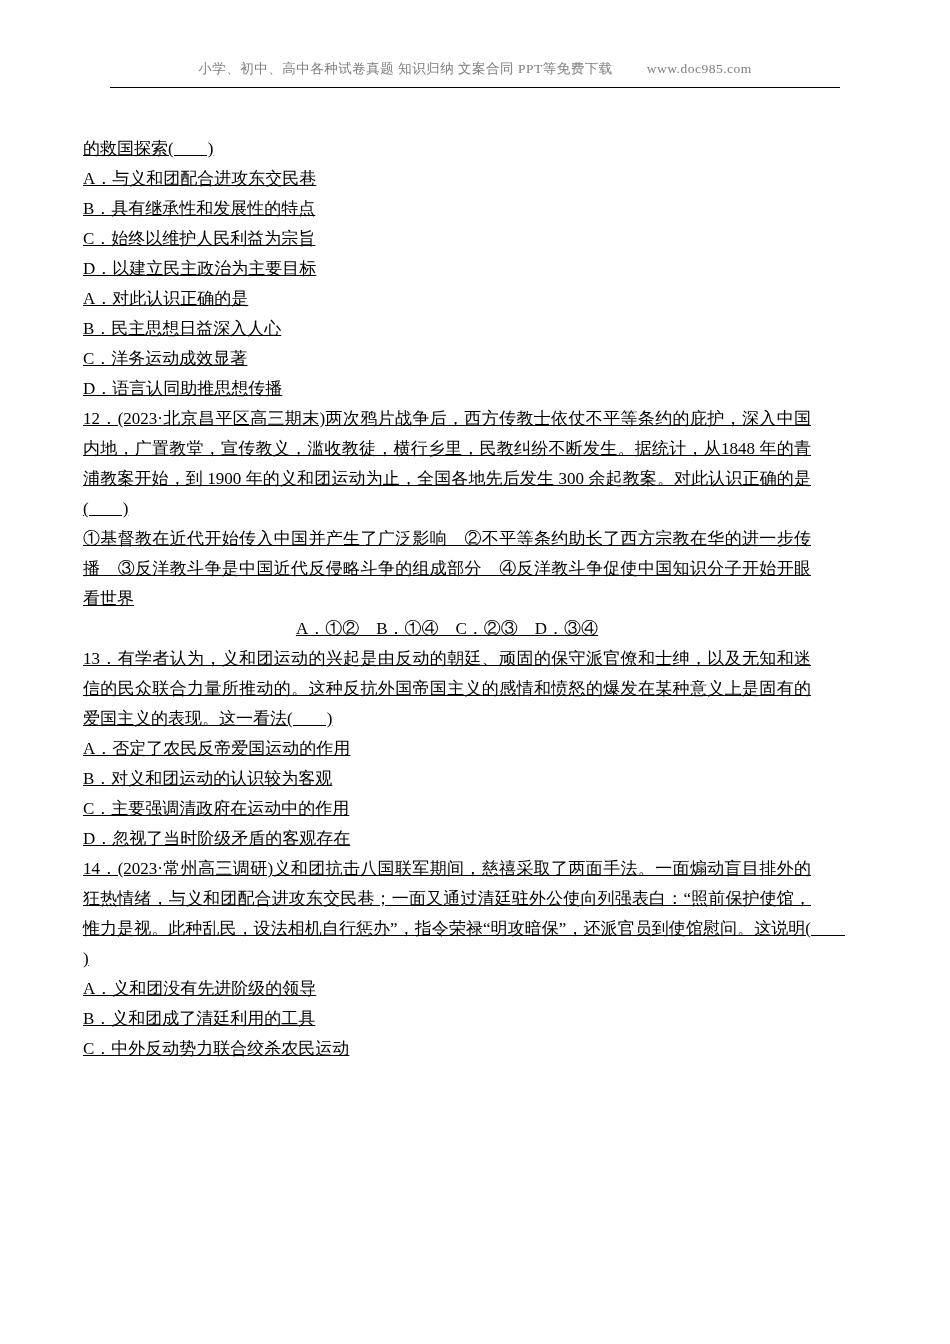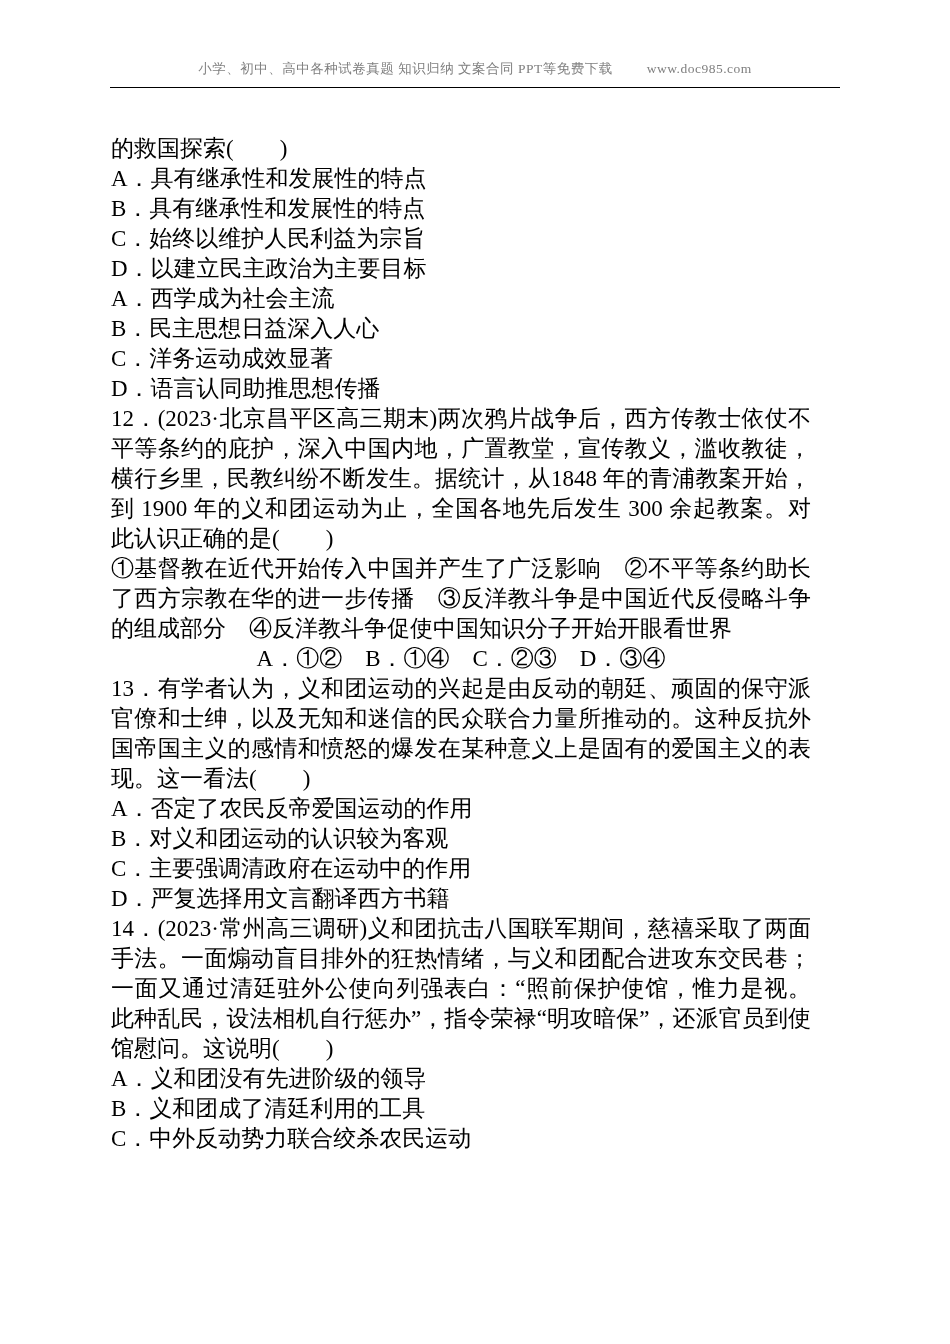--- a/index.html
+++ b/index.html
@@ -29,25 +29,26 @@
     font-size: 13.5px;
     color: #7f7f7f;
     letter-spacing: 0.5px;
   }
   .header-rule {
     border: none;
     border-top: 1px solid #000000;
     margin: 9px 110px 0 110px;
   }
   .doc-body {
-    padding: 46px 139px 0 111px;
-    font-size: 23px;
+    padding: 46px 139px 0 83px;
+    font-size: 17px;
     line-height: 30px;
     text-align: justify;
     text-justify: inter-ideograph;
+    text-decoration: underline;
   }
   .para {
     margin: 0;
     word-break: break-all;
   }
   .para.option {
     text-align: left;
   }
   .para.answers {
     text-align: center;
@@ -57,34 +58,34 @@
 <body>
 
 <div class="page">
   <div class="page-header">
     <span>小学、初中、高中各种试卷真题 知识归纳 文案合同 PPT等免费下载</span>
     <span>www.doc985.com</span>
   </div>
   <hr class="header-rule">
   <div class="doc-body">
       <p class="para cont">的救国探索(　　)</p>
-      <p class="para option">A．具有继承性和发展性的特点</p>
+      <p class="para option">A．与义和团配合进攻东交民巷</p>
       <p class="para option">B．具有继承性和发展性的特点</p>
       <p class="para option">C．始终以维护人民利益为宗旨</p>
       <p class="para option">D．以建立民主政治为主要目标</p>
-      <p class="para option">A．西学成为社会主流</p>
+      <p class="para option">A．对此认识正确的是</p>
       <p class="para option">B．民主思想日益深入人心</p>
       <p class="para option">C．洋务运动成效显著</p>
       <p class="para option">D．语言认同助推思想传播</p>
       <p class="para question">12．(2023·北京昌平区高三期末)两次鸦片战争后，西方传教士依仗不平等条约的庇护，深入中国内地，广置教堂，宣传教义，滥收教徒，横行乡里，民教纠纷不断发生。据统计，从1848 年的青浦教案开始，到 1900 年的义和团运动为止，全国各地先后发生 300 余起教案。对此认识正确的是(　　)</p>
       <p class="para question">①基督教在近代开始传入中国并产生了广泛影响　②不平等条约助长了西方宗教在华的进一步传播　③反洋教斗争是中国近代反侵略斗争的组成部分　④反洋教斗争促使中国知识分子开始开眼看世界</p>
       <p class="para answers">A．①②　B．①④　C．②③　D．③④</p>
       <p class="para question">13．有学者认为，义和团运动的兴起是由反动的朝廷、顽固的保守派官僚和士绅，以及无知和迷信的民众联合力量所推动的。这种反抗外国帝国主义的感情和愤怒的爆发在某种意义上是固有的爱国主义的表现。这一看法(　　)</p>
       <p class="para option">A．否定了农民反帝爱国运动的作用</p>
       <p class="para option">B．对义和团运动的认识较为客观</p>
       <p class="para option">C．主要强调清政府在运动中的作用</p>
-      <p class="para option">D．严复选择用文言翻译西方书籍</p>
+      <p class="para option">D．忽视了当时阶级矛盾的客观存在</p>
       <p class="para question">14．(2023·常州高三调研)义和团抗击八国联军期间，慈禧采取了两面手法。一面煽动盲目排外的狂热情绪，与义和团配合进攻东交民巷；一面又通过清廷驻外公使向列强表白：“照前保护使馆，惟力是视。此种乱民，设法相机自行惩办”，指令荣禄“明攻暗保”，还派官员到使馆慰问。这说明(　　)</p>
       <p class="para option">A．义和团没有先进阶级的领导</p>
       <p class="para option">B．义和团成了清廷利用的工具</p>
       <p class="para option">C．中外反动势力联合绞杀农民运动</p>
     </div>
 </div>
 
 </body></html>

